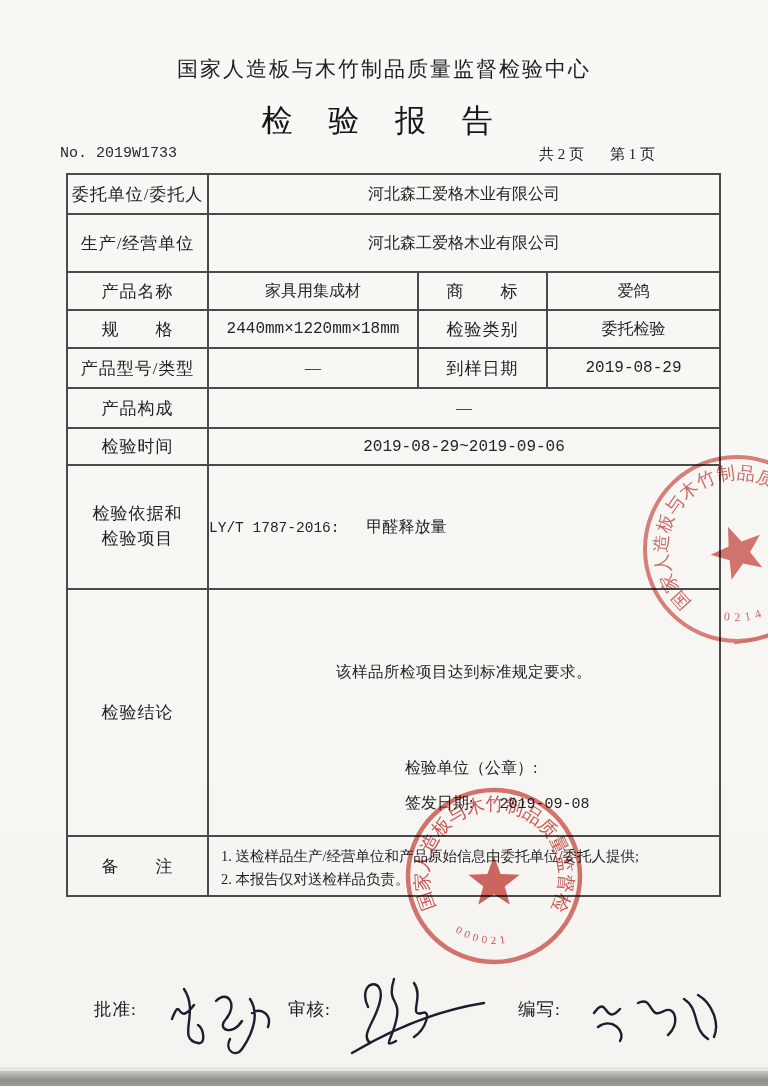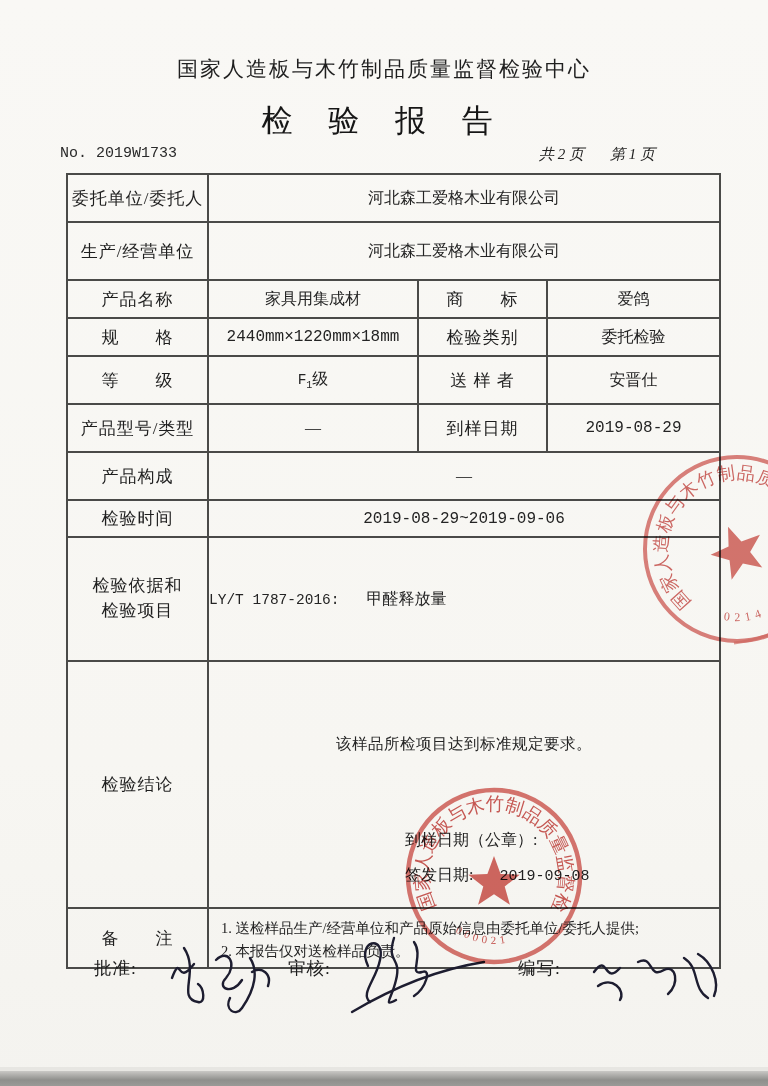--- a/index.html
+++ b/index.html
@@ -27,21 +27,21 @@
   }
   .meta-line{
     position:absolute;top:145px;left:60px;width:595px;height:20px;
   }
   .report-no{
     position:absolute;left:0;top:0;
     font-family:"Liberation Mono","DejaVu Sans Mono",monospace;
     font-size:15px;color:#2a2a2a;
   }
   .pages{
-    position:absolute;right:0;top:0;font-size:15px;color:#222;font-style:italic;
+    position:absolute;right:0;top:0;font-size:15px;color:#222;
   }
   .pages span{margin-left:26px;}
   
   table.grid{
     position:absolute;left:66px;top:173px;width:653px;
     border-collapse:collapse;table-layout:fixed;
   }
   table.grid td{
     border:2px solid #4a4a48;
     vertical-align:middle;
@@ -52,21 +52,21 @@
     text-align:center;font-size:17px;color:#1e1e1e;letter-spacing:1px;
   }
   td.lbl .two-line{white-space:pre-line;line-height:1.45;}
   td.val{text-align:center;font-size:16px;color:#242424;}
   td.val-left{text-align:left;font-size:16px;color:#242424;padding-left:26px;}
   .mono{
     font-family:"Liberation Mono","DejaVu Sans Mono",monospace;
     font-size:14.5px;letter-spacing:0;
   }
   sub.grade-sub{font-size:10px;}
-  tr.h40{height:48px;} tr.h41{height:58px;} tr.h38{height:38px;}
+  tr.h40{height:40px;} tr.h41{height:58px;} tr.h38{height:38px;}
   tr.h37{height:37px;} tr.h148{height:124px;} tr.h245{height:245px;}
   tr.h60{height:60px;}
   .basis-item{margin-left:27px;font-size:16px;}
   
   .concl-box{position:relative;width:100%;height:245px;}
   .concl-statement{
     position:absolute;top:72px;left:0;width:100%;
     text-align:center;font-size:15.5px;color:#242424;letter-spacing:.5px;
   }
   .seal-unit-line{
@@ -74,21 +74,21 @@
   }
   .issue-line{
     position:absolute;left:196px;top:203px;font-size:16px;color:#1f1f1f;
   }
   .issue-line .mono{margin-left:26px;font-size:15px;}
   
   .remarks-cell{padding:7px 10px 4px 12px !important;border-radius:25px;}
   .remark-line{font-size:14.5px;line-height:23px;color:#242424;text-align:left;}
   
   .footer{
-    position:absolute;left:66px;top:942px;width:660px;height:85px;
+    position:absolute;left:66px;top:983px;width:660px;height:85px;
   }
   .sig-label{position:absolute;font-size:17.5px;color:#1c1c1c;letter-spacing:1px;}
   .sig{position:absolute;}
   .sig path{fill:none;stroke:#1d1d30;stroke-width:2.4;stroke-linecap:round;}
   
   .seal{position:absolute;mix-blend-mode:multiply;}
   .seal .ring{fill:none;stroke:#cc4842;opacity:.85;}
   .seal text{fill:#c64440;}
   .seal .star{fill:#c9413a;opacity:.9;}
   .seal-main{left:384px;top:766px;opacity:.88;}
@@ -138,26 +138,20 @@
       <td class="lbl">商　　标</td>
       <td class="val">爱鸽</td>
     </tr>
     <tr class="h38">
       <td class="lbl">规　　格</td>
       <td class="val mono">2440mm×1220mm×18mm</td>
       <td class="lbl">检验类别</td>
       <td class="val">委托检验</td>
     </tr>
     <tr class="h40">
-      <td class="lbl">等　　级</td>
-      <td class="val"><span class="mono">F</span><sub class="grade-sub mono">1</sub><span>级</span></td>
-      <td class="lbl">送 样 者</td>
-      <td class="val">安晋仕</td>
-    </tr>
-    <tr class="h40">
       <td class="lbl">产品型号/类型</td>
       <td class="val">—</td>
       <td class="lbl">到样日期</td>
       <td class="val mono">2019-08-29</td>
     </tr>
     <tr class="h40">
       <td class="lbl">产品构成</td>
       <td class="val" colspan="3">—</td>
     </tr>
     <tr class="h37">
@@ -169,21 +163,21 @@
 检验项目</span></td>
       <td class="val-left" colspan="3">
         <span class="mono">LY/T 1787-2016:</span><span class="basis-item">甲醛释放量</span>
       </td>
     </tr>
     <tr class="h245">
       <td class="lbl">检验结论</td>
       <td colspan="3">
         <div class="concl-box">
           <div class="concl-statement">该样品所检项目达到标准规定要求。</div>
-          <div class="seal-unit-line">到样日期（公章）:</div>
+          <div class="seal-unit-line">检验单位（公章）:</div>
           <div class="issue-line"><span>签发日期:</span><span class="mono">2019-09-08</span></div>
         </div>
       </td>
     </tr>
     <tr class="h60">
       <td class="lbl">备　　注</td>
       <td colspan="3" class="remarks-cell">
         <div class="remark-line">1. 送检样品生产/经营单位和产品原始信息由委托单位/委托人提供;</div>
         <div class="remark-line">2. 本报告仅对送检样品负责。</div>
       </td>

